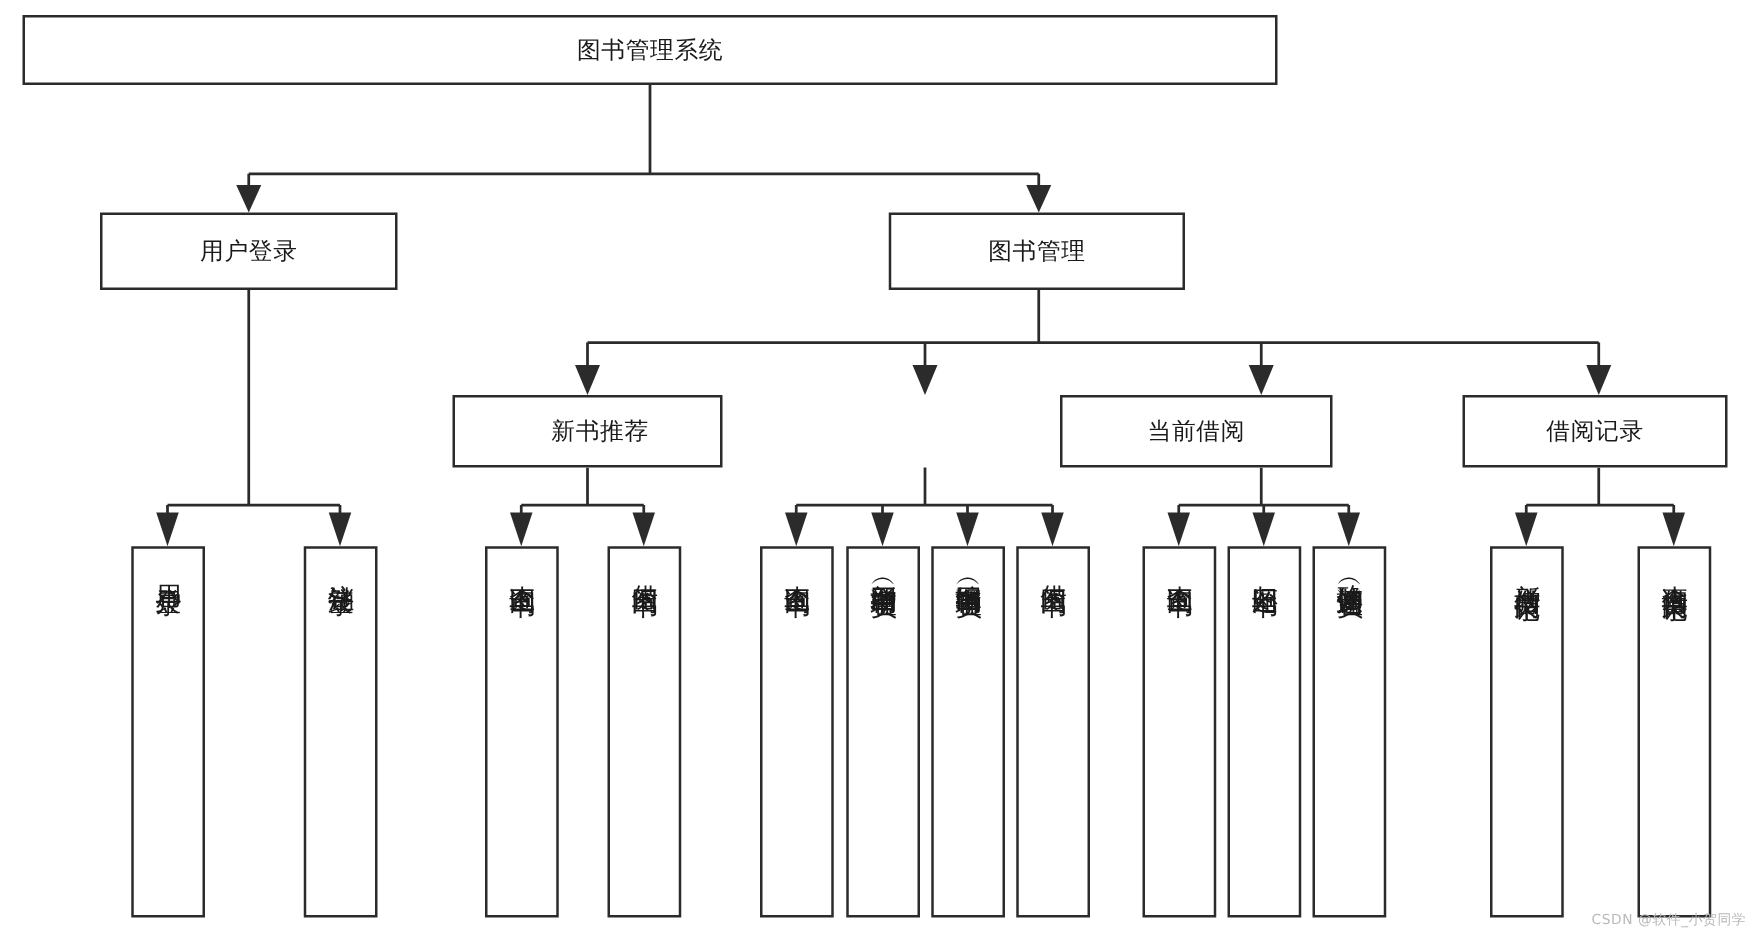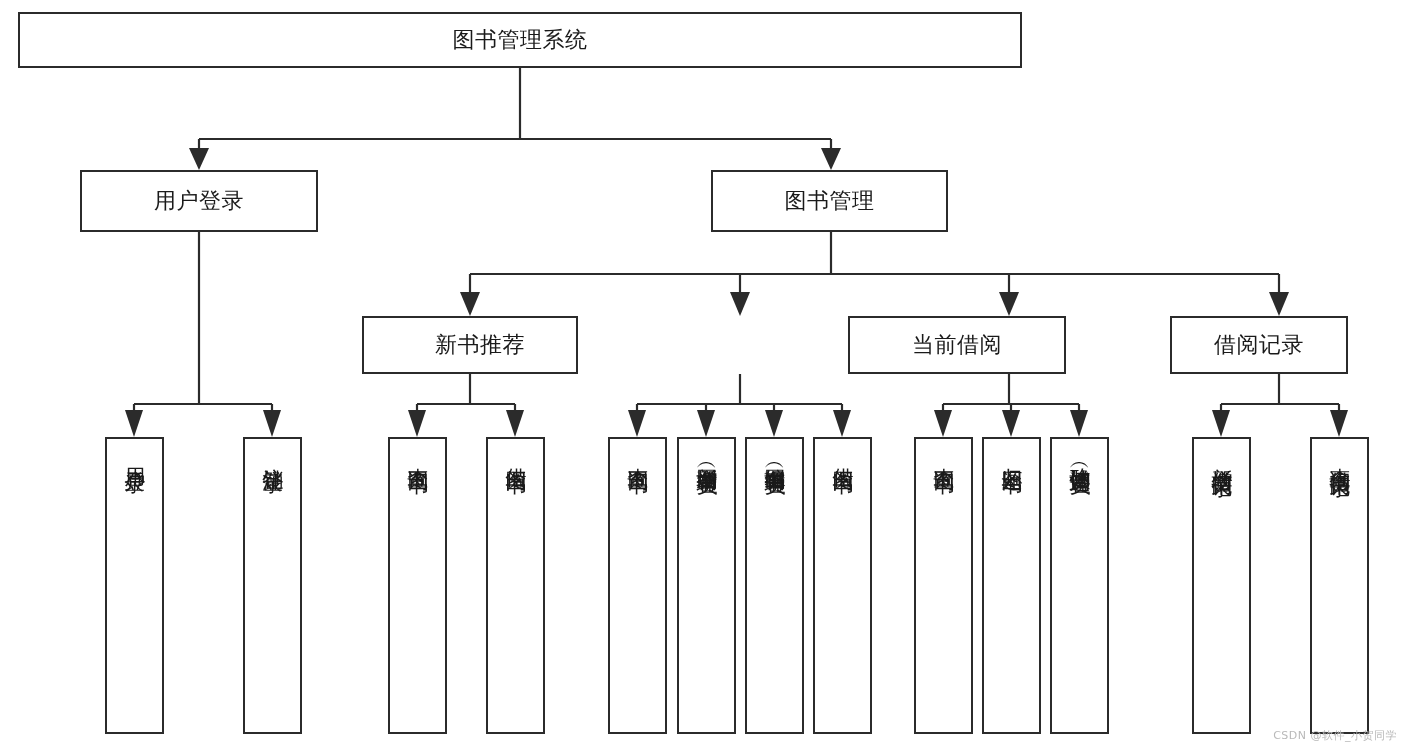--- a/index.html
+++ b/index.html
@@ -25,21 +25,21 @@
     display: flex;
     align-items: center;
     justify-content: center;
     color: #1a1a1a;
   }
   .node .label {
     white-space: nowrap;
     letter-spacing: 0.5px;
   }
   .node.horiz .label {
-    font-size: 22px;
+    font-size: 19px;
     line-height: 1;
     font-family: Liberation Serif, serif;
   }
   .node.vert {
     align-items: flex-start;
     justify-content: center;
     padding-top: 12px;
   }
   .node.vert .label {
     writing-mode: vertical-rl;
@@ -155,21 +155,21 @@
   <div class="node horiz" style="left: 711px; top: 170px; width: 237px; height: 62px;">
     <span class="label">图书管理</span>
   </div>
 
   <div class="node horiz" style="left: 362px; top: 316px; width: 216px; height: 58px; padding-left: 20px;">
     <span class="label">新书推荐</span>
   </div>
   <div class="node horiz" style="left: 848px; top: 316px; width: 218px; height: 58px;">
     <span class="label">当前借阅</span>
   </div>
-  <div class="node horiz" style="left: 1170px; top: 316px; width: 178px; height: 58px;">
+  <div class="node horiz" style="left: 1170px; top: 316px; width: 212px; height: 58px;">
     <span class="label">借阅记录</span>
   </div>
 
   <div class="node vert" style="left: 105px; top: 437px; width: 59px; height: 297px;">
     <span class="label">用户登录</span>
   </div>
   <div class="node vert" style="left: 243px; top: 437px; width: 59px; height: 297px;">
     <span class="label">注销登录</span>
   </div>
   <div class="node vert" style="left: 388px; top: 437px; width: 59px; height: 297px;">

